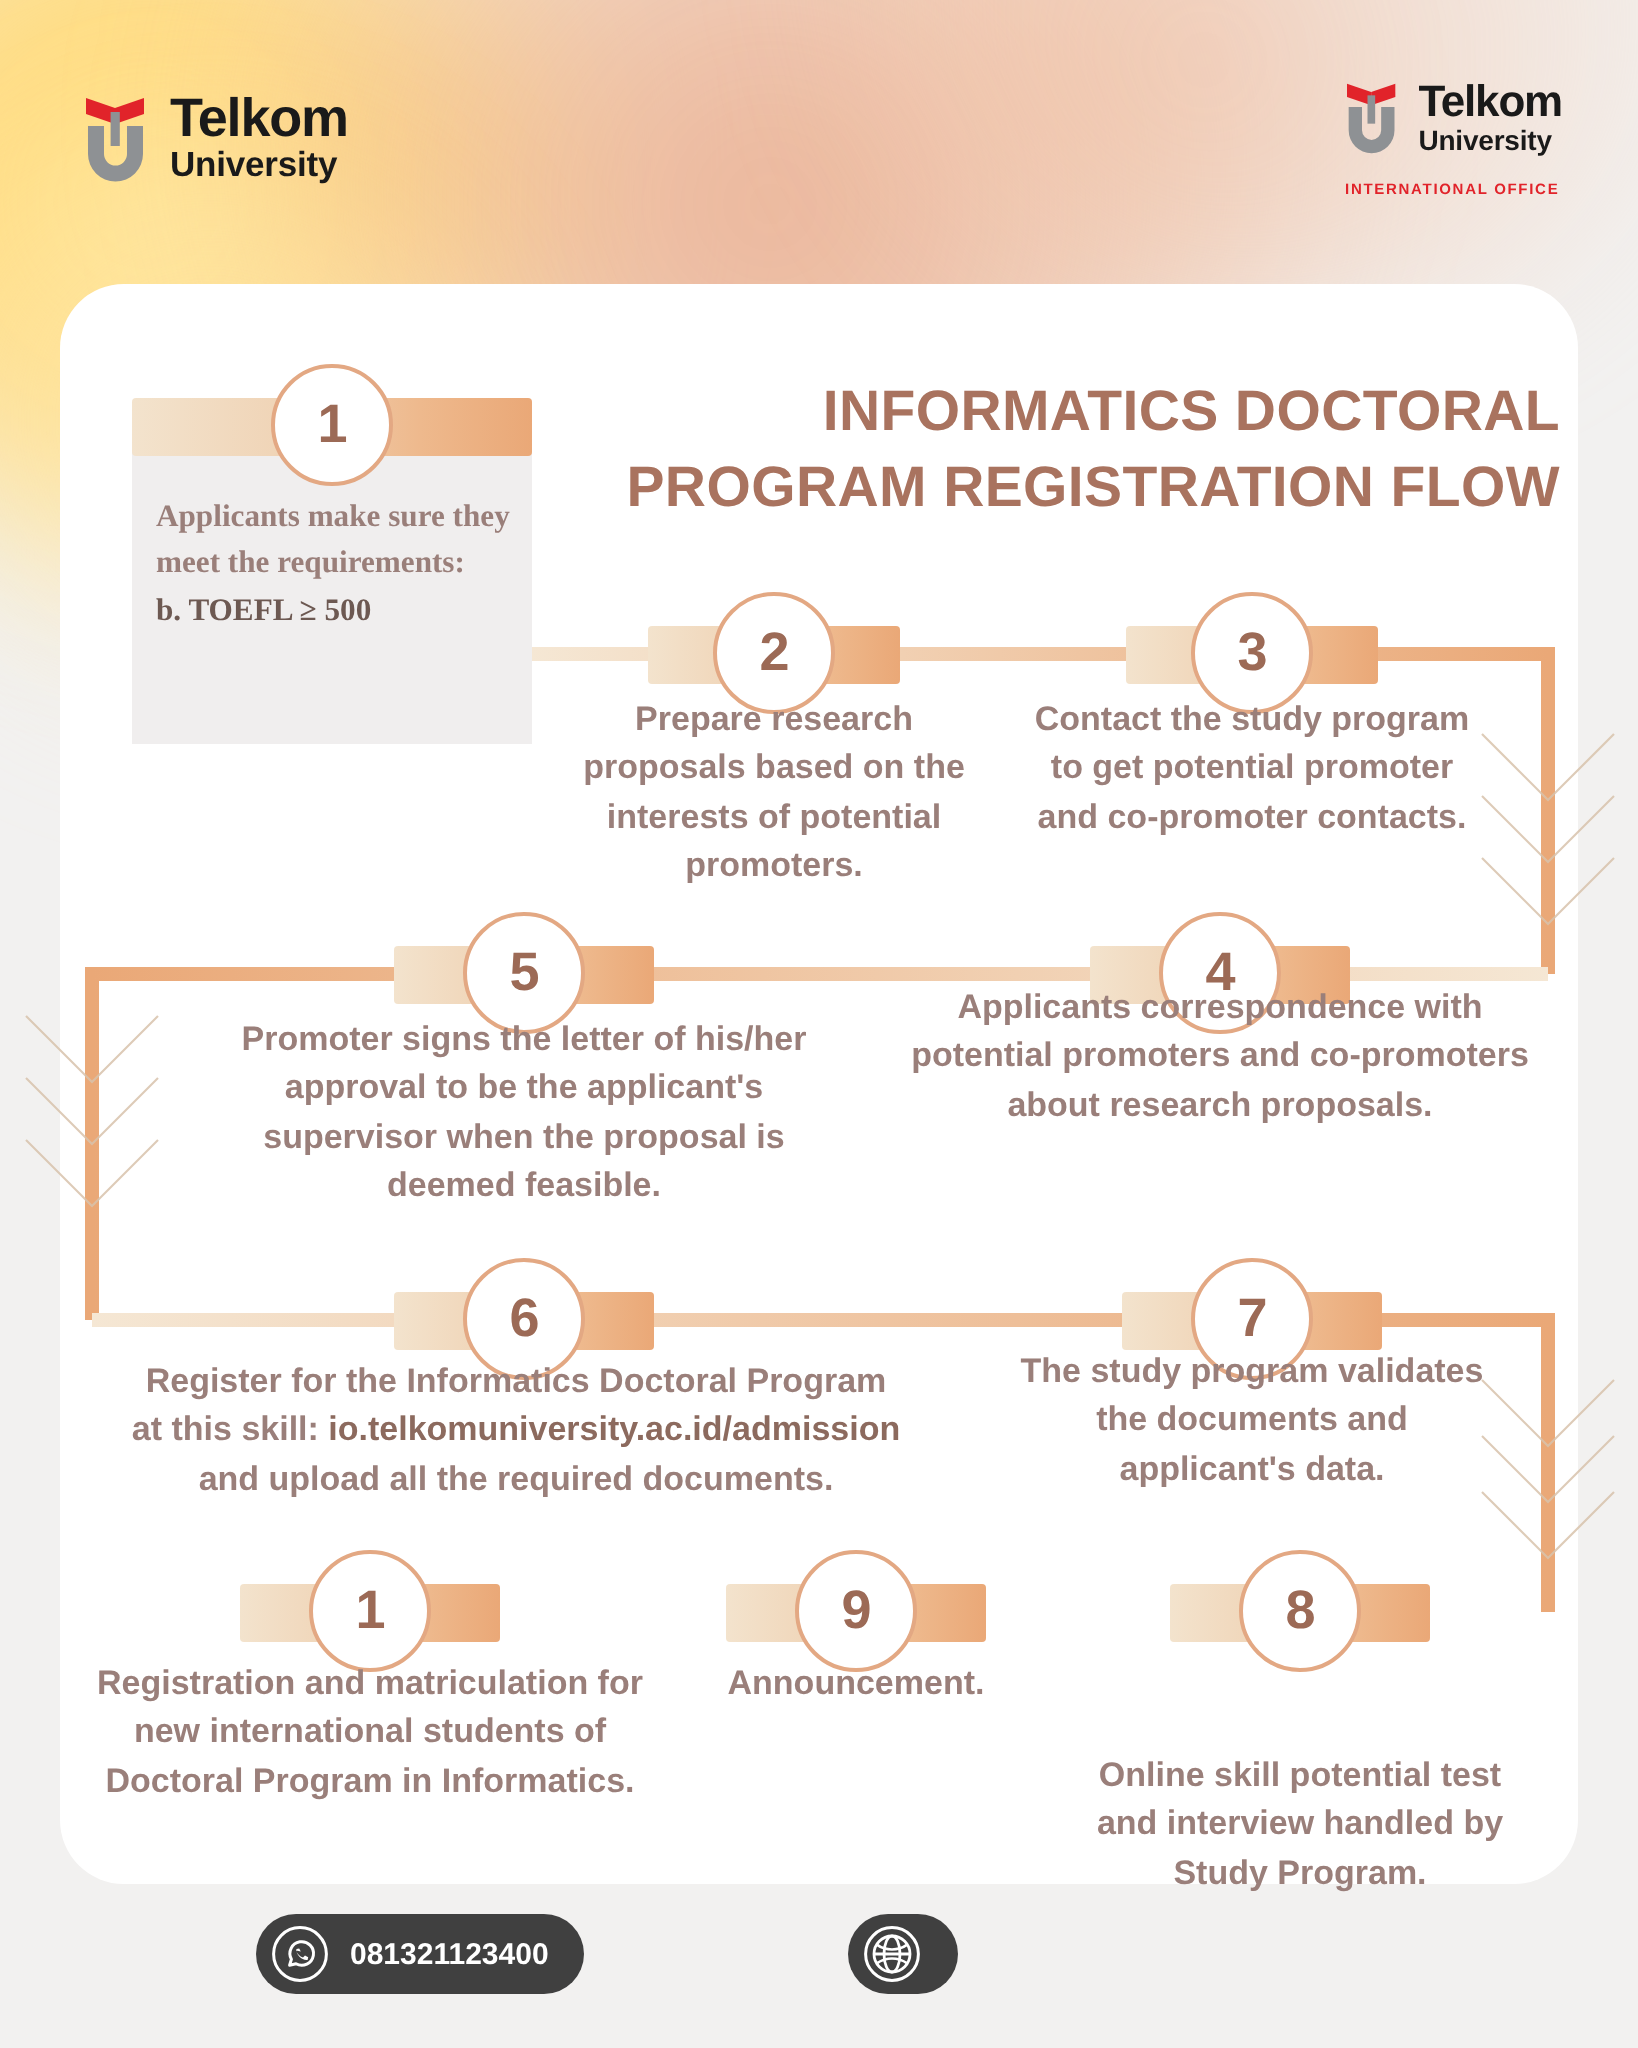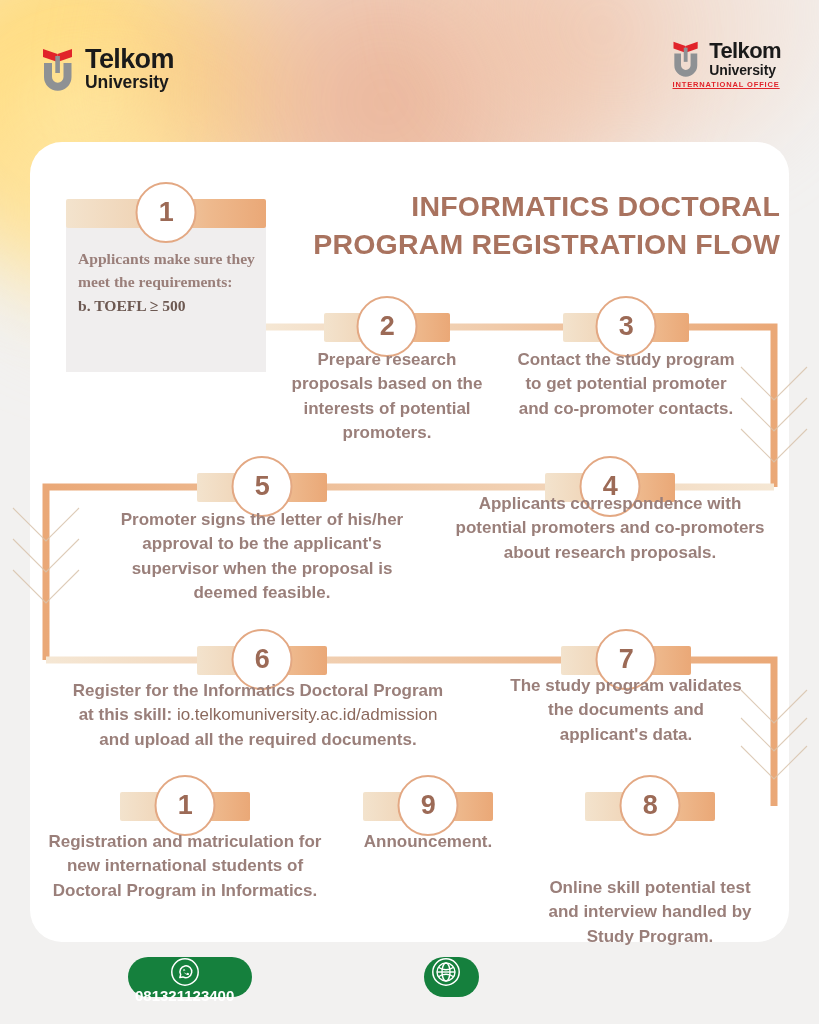--- a/index.html
+++ b/index.html
@@ -48,21 +48,21 @@
     letter-spacing: -0.6px; display: block;
   }
   .logo-univ {
     font-size: 17.5px; font-weight: 700; color: #1a1a1a;
     letter-spacing: -0.1px; display: block; margin-top: 1px;
   }
   .logo-right .logo-telkom { font-size: 22px; }
   .logo-right .logo-univ   { font-size: 14px; }
   .logo-io {
     font-size: 7.5px; font-weight: 700; color: #e1232a;
-    letter-spacing: 0.85px; margin-top: 1px; text-align: right; text-decoration: underline;
+    letter-spacing: 0.85px; margin-top: 11px; text-align: right;
   }
 
   
   .card {
     position: absolute;
     left: 30px; top: 142px; width: 759px; height: 800px;
     background: #ffffff;
     border-radius: 32px;
   }
 
@@ -90,40 +90,40 @@
     display: flex; align-items: center; justify-content: center;
     font-size: 27px; font-weight: 800; color: #9c6a56;
     letter-spacing: -0.5px;
   }
   .step-text {
     position: absolute; left: 50%; transform: translateX(-50%);
     text-align: center; color: #9a7f7a;
     font-size: 17px; font-weight: 700; line-height: 1.44;
     white-space: pre-line;
   }
-  .step-text b { color: #8c6a5e; font-weight: 400; }
+  .step-text b { color: #8c6a5e; font-weight: 700; }
 
   
   .s1-panel {
     position: absolute; left: 66px; top: 202px; width: 200px; height: 170px;
     background: #f0eeee;
   }
   .s1-body {
     position: absolute; left: 78px; top: 247px; width: 182px;
     color: #9a7f7a; font-size: 15.6px; font-weight: 700; line-height: 1.5; font-family: Liberation Serif, serif;
   }
   .s1-body .req { color: #6d5952; font-weight: 800; display: block; }
 
   
   .pill {
     position: absolute; height: 40px; border-radius: 20px;
-    background: #15803d;
-    display: flex; align-items: center; gap: 0;
+    background: #404040;
+    display: flex; align-items: center; gap: 10px;
     padding: 0 18px 0 7px;
-    color: #ffffff; font-size: 15px; font-weight: 600; flex-direction: column;
+    color: #ffffff; font-size: 15px; font-weight: 600;
   }
   .pill-phone { left: 128px; top: 957px; }
   .pill-web   { left: 424px; top: 957px; }
   .pill-icon { width: 30px; height: 30px; flex: 0 0 auto; }
 </style>
 </head>
 <body>
 
 <div class="bg-layer">
   <div class="blob blob-yellow"></div>

